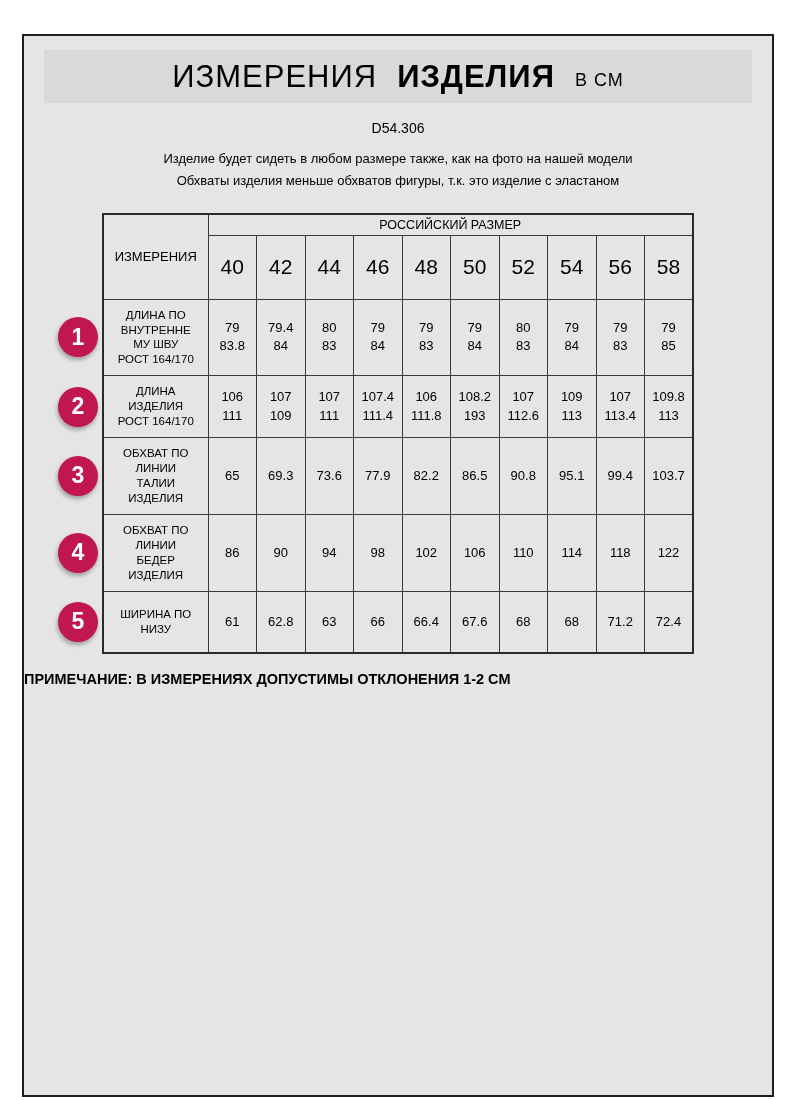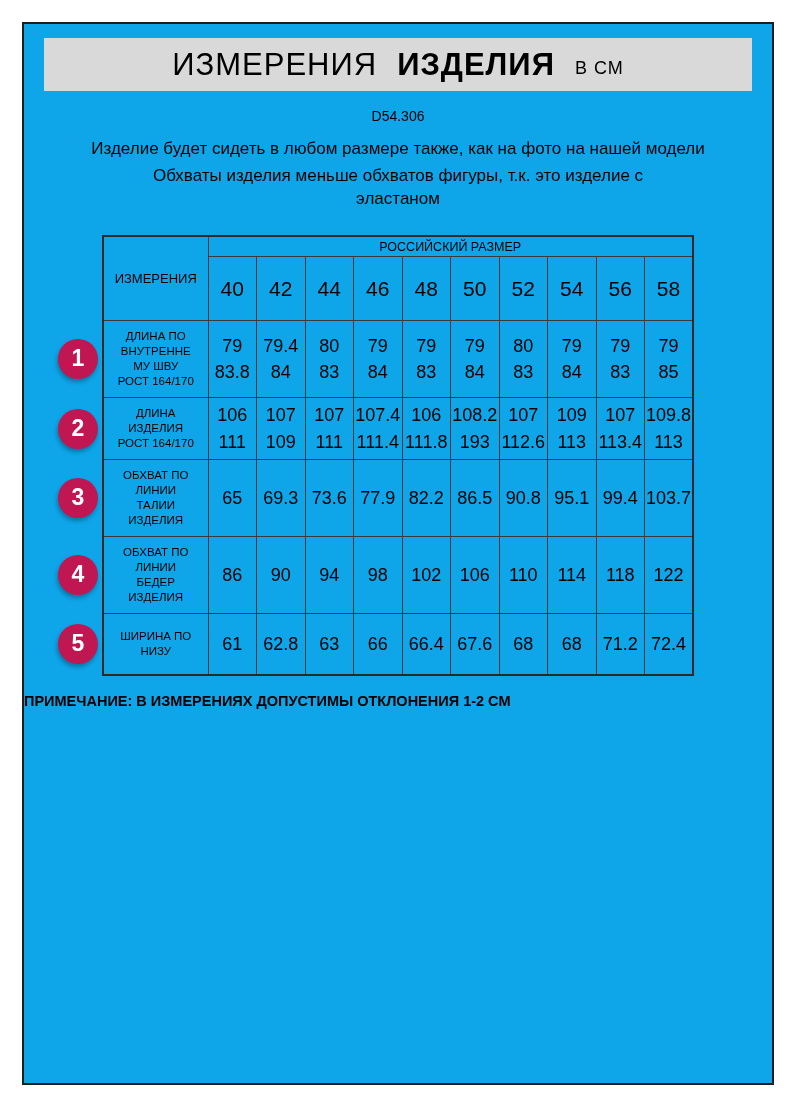--- a/index.html
+++ b/index.html
@@ -5,24 +5,24 @@
   * { margin: 0; padding: 0; box-sizing: border-box; }
   html, body {
     width: 796px; height: 1100px;
     background: #ffffff;
     font-family: "Liberation Sans", sans-serif;
     color: #000;
     position: relative;
   }
   .sheet {
     position: absolute;
-    left: 22px; top: 22px;
+    left: 22px; top: 34px;
     width: 752px; height: 1063px;
     border: 2px solid #1e1e1e;
-    background: #0ea5e9;
+    background: #e5e5e5;
   }
   .title-bar {
     margin: 14px 20px 0;
     height: 53px;
     background: #d9d9d9;
     display: flex;
     align-items: center;
     justify-content: center;
     gap: 20px;
   }
@@ -32,21 +32,21 @@
   .product-code {
     margin-top: 17px;
     text-align: center;
     font-size: 14px;
     font-weight: 400;
   }
   .para {
     margin: 14px auto 0;
     max-width: 620px;
     text-align: center;
-    font-size: 17px;
+    font-size: 13px;
     line-height: 1.35;
   }
   .para.second { margin-top: 4px; max-width: 560px; }
   .table-wrap {
     margin: 24px auto 0;
     width: 592px;
     position: relative;
   }
   table {
     border-collapse: collapse;
@@ -64,21 +64,21 @@
   th.group-head   { font-size: 12.5px; height: 21px; }
   th.size-th      { font-size: 21px; font-weight: 400; height: 64px; }
   th.row-label {
     font-size: 11.5px;
     line-height: 1.3;
     padding: 8px 3px;
     white-space: pre-line;
     position: relative;
   }
   td.value-cell {
-    font-size: 18px;
+    font-size: 13px;
     line-height: 1.45;
     height: 62px;
     white-space: pre-line;
     padding: 4px 0;
   }
   .badge {
     position: absolute;
     left: -46px;
     top: 50%;
     transform: translateY(-50%);

